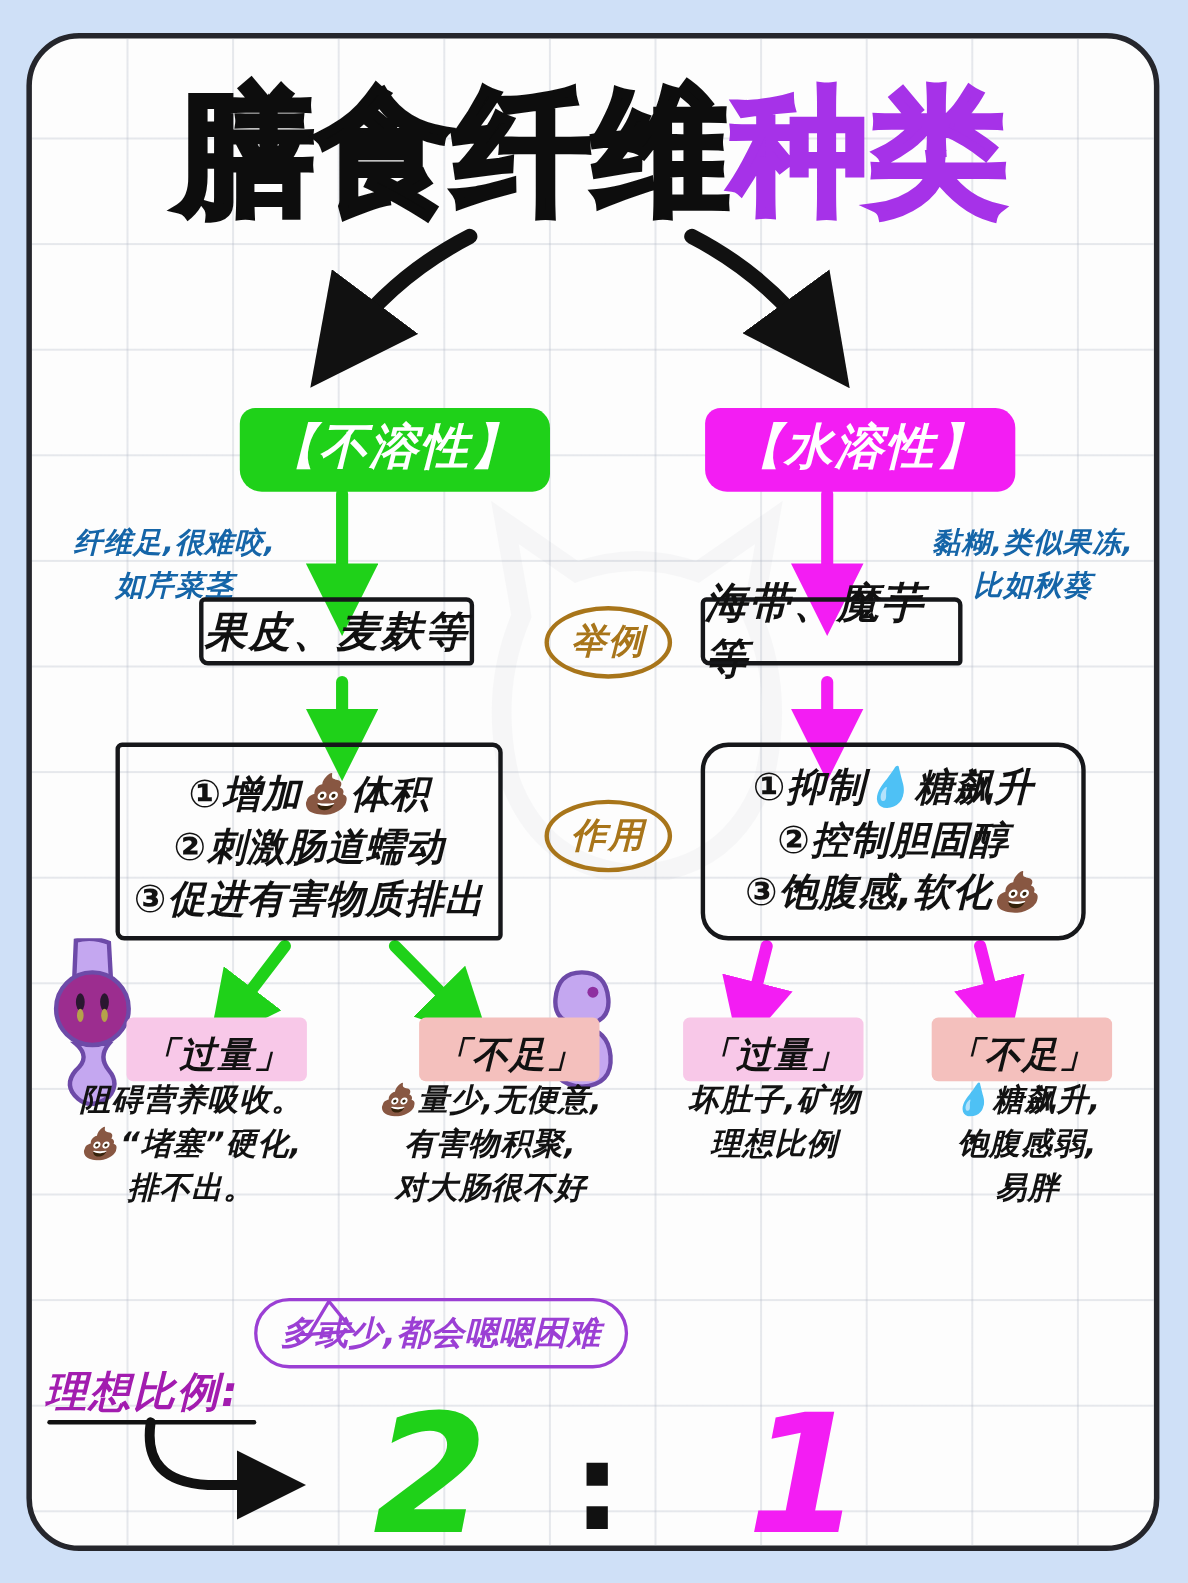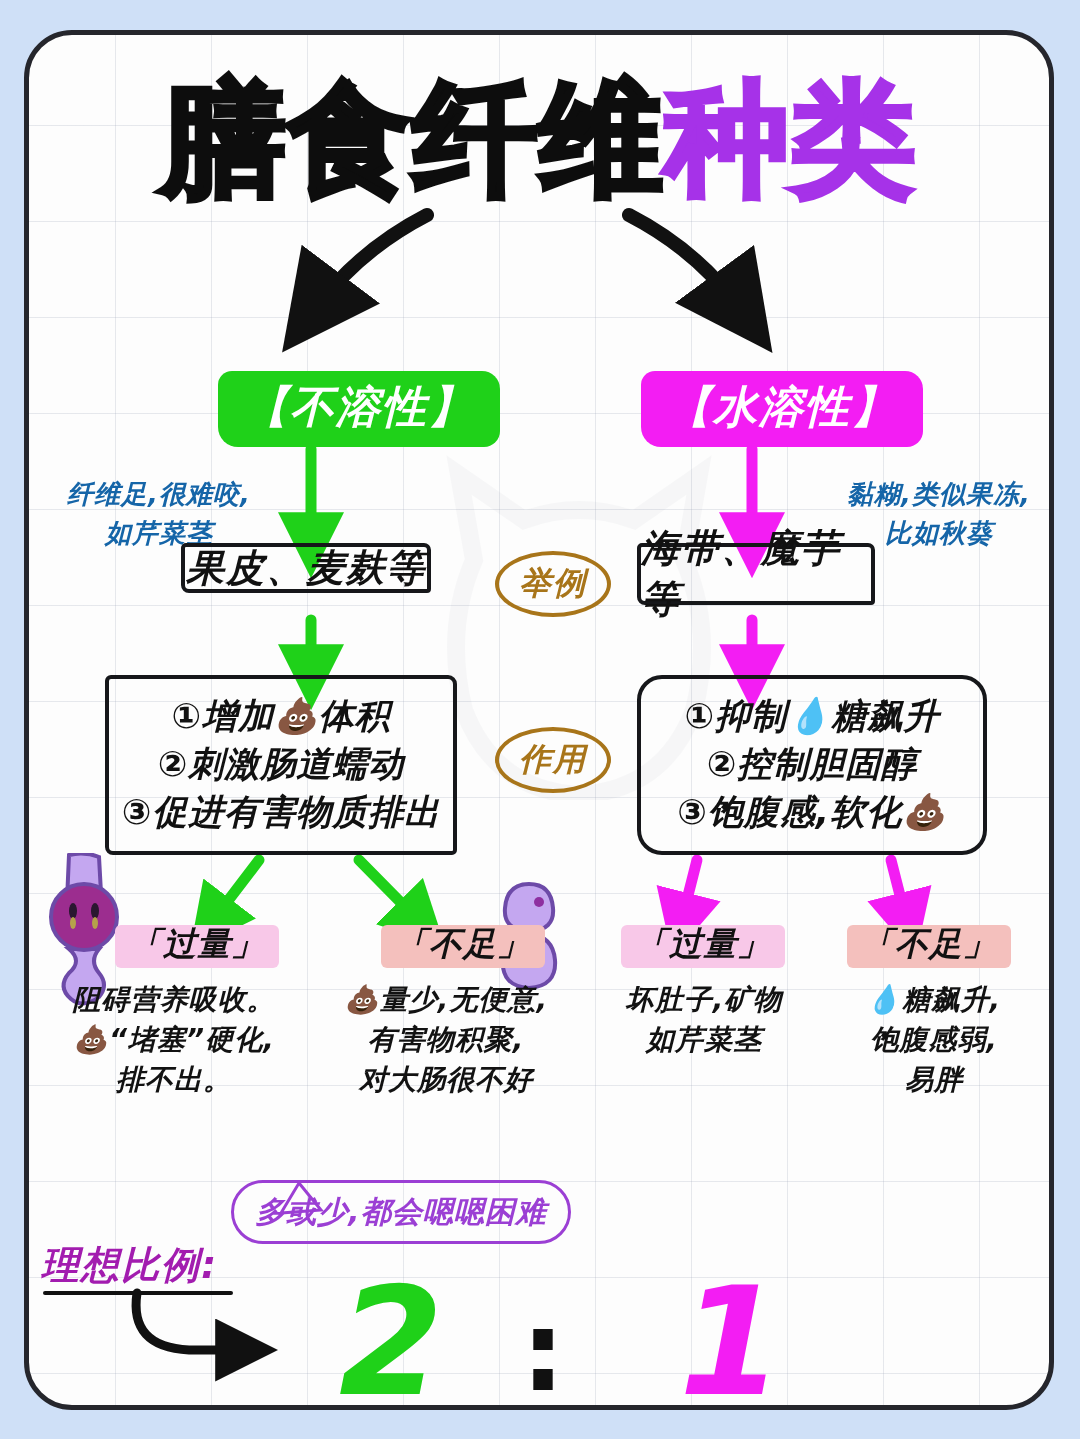--- a/index.html
+++ b/index.html
@@ -124,21 +124,21 @@
     box-sizing:border-box;
     display:flex;align-items:center;justify-content:center;
     color:#a8751a;font-size:32px;font-weight:700;
     font-style:italic;letter-spacing:2px;
   }
 
   
   .badge{
     position:absolute;
     font-size:33px;font-weight:700;color:#111;
-    padding:2px 14px 8px;
+    padding:17px 14px 8px;
     line-height:1;
     white-space:nowrap;
     border-radius:6px;
     font-style:italic;
     letter-spacing:1px;
   }
   .badge.light{background:#f8c8e8;}
   .badge.salmon{background:#f4c0bd;}
 
   
@@ -253,27 +253,27 @@
     </div>
 
     <div class="chip green" style="left:168px;top:336px;margin-left:21px;">【不溶性】</div>
     <div class="chip magenta" style="left:612px;top:336px;">【水溶性】</div>
 
     <div class="bluenote l" style="left:5px;top:440px;width:250px;">纤维足,很难咬,
 如芹菜茎</div>
     <div class="bluenote l" style="left:790px;top:440px;width:240px;">黏糊,类似果冻,
 比如秋葵</div>
 
-    <div class="obox" style="left:152px;top:508px;width:250px;height:50px;">果皮、麦麸等</div>
+    <div class="obox" style="left:152px;top:508px;width:250px;height:62px;">果皮、麦麸等</div>
     <div class="obox" style="left:608px;top:508px;width:238px;height:62px;">海带、魔芋等</div>
 
     <div class="oval" style="left:466px;top:516px;width:116px;height:66px;">举例</div>
     <div class="oval" style="left:466px;top:692px;width:116px;height:66px;">作用</div>
 
-    <div class="fbox" style="left:76px;top:640px;width:352px;height:180px;">
+    <div class="fbox" style="left:76px;top:640px;width:352px;height:180px;justify-content:flex-end;">
       <div class="fline">①增加💩体积</div>
       <div class="fline">②刺激肠道蠕动</div>
       <div class="fline">③促进有害物质排出</div>
     </div>
 
     <div class="fbox" style="left:608px;top:640px;width:350px;height:180px;border-radius:25px;">
       <div class="fline">①抑制💧糖飙升</div>
       <div class="fline">②控制胆固醇</div>
       <div class="fline">③饱腹感,软化💩</div>
     </div>
@@ -283,21 +283,21 @@
 💩“堵塞”硬化,
 排不出。</div>
 
     <div class="badge salmon" style="left:352px;top:890px;">「不足」</div>
     <div class="btext c" style="left:282px;top:945px;width:270px;">💩量少,无便意,
 有害物积聚,
 对大肠很不好</div>
 
     <div class="badge light" style="left:592px;top:890px;">「过量」</div>
     <div class="btext c" style="left:560px;top:945px;width:230px;">坏肚子,矿物
-如芹菜茎</div>
+理想比例</div>
 
     <div class="badge salmon" style="left:818px;top:890px;">「不足」</div>
     <div class="btext c" style="left:790px;top:945px;width:230px;">💧糖飙升,
 饱腹感弱,
 易胖</div>
 
     <div class="bubble" style="left:202px;top:1145px;width:340px;height:64px;">多或少,都会嗯嗯困难</div>
 
     <div class="ratio-label" style="left:12px;top:1205px;">理想比例:</div>
     <div class="ratio-underline" style="left:14px;top:1256px;width:190px;"></div>

